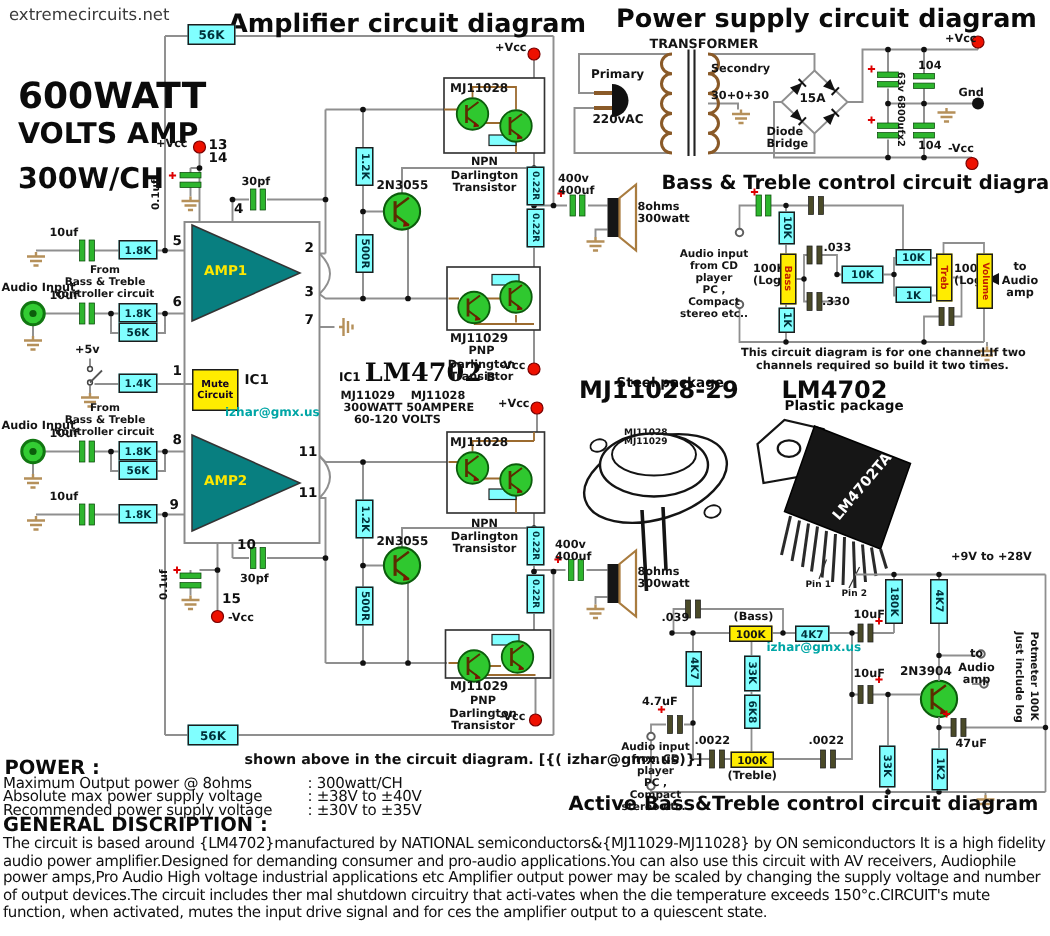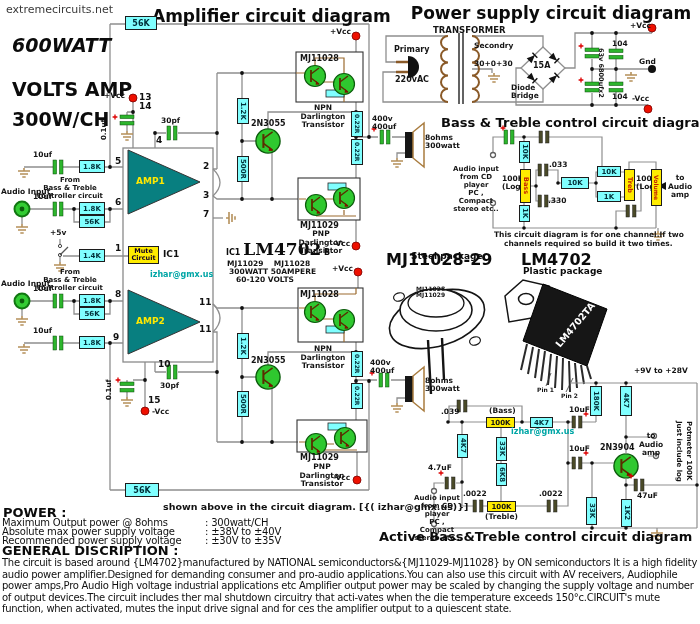--- a/index.html
+++ b/index.html
@@ -422,21 +422,21 @@
         <use href="#plus" x="581" y="80"></use>
     <use href="#plus" x="503" y="128"></use>
         <use href="#plus" x="441" y="473"></use>
     <use href="#plus" x="586" y="414"></use>
         <use href="#plus" x="586" y="453"></use>
     <use href="#plus" x="631" y="476"></use>
   </g>
 </svg>
 
 <div class="ttl" style="left:6px;top:3px;font-size:11px;font-weight:normal;color:#3a3a3a;">extremecircuits.net</div>
-<div class="ttl ctr" style="left:12px;top:34px;width:96px;font-size:19px;font-style:italic;">600WATT</div>
+<div class="ttl ctr" style="left:12px;top:50px;width:96px;font-size:24px;">600WATT</div>
 <div class="ttl ctr" style="left:12px;top:78px;width:96px;font-size:19px;">VOLTS AMP</div>
 <div class="ttl ctr" style="left:12px;top:108px;width:96px;font-size:19px;">300W/CH</div>
 <div class="ttl ctr" style="left:152px;top:6px;width:220px;font-size:17px;">Amplifier circuit diagram</div>
 <div class="ttl ctr" style="left:408px;top:3px;width:286px;font-size:17px;">Power supply circuit diagram</div>
 
 <div class="res" style="left:125px;top:16px;width:32px;height:14px;font-size:8px;">56K</div>
 <div class="res" style="left:125px;top:483px;width:34px;height:14px;font-size:8px;">56K</div>
 
 <div class="lb" style="left:104px;top:92px;">+Vcc</div>
 <div class="pin" style="left:139px;top:93px;">13</div>
@@ -481,21 +481,21 @@
   <div>From</div>
   <div>Bass &amp; Treble</div>
   <div>controller circuit</div>
 </div>
 <div class="blk2" style="left:36px;top:268px;width:68px;font-size:7px;">
   <div>From</div>
   <div>Bass &amp; Treble</div>
   <div>controller circuit</div>
 </div>
 
-<div class="mute" style="left:128px;top:246px;width:31px;height:18px;">
+<div class="mute" style="left:128px;top:246px;width:31px;height:28px;">
   <div>Mute</div>
   <div>Circuit</div>
 </div>
 <div class="pin" style="left:163px;top:250px;">IC1</div>
 <div class="lb cyan" style="left:150px;top:271px;font-size:8px;">izhar@gmx.us</div>
 
 <div class="ampname" style="left:136px;top:177px;">AMP1</div>
 <div class="ampname" style="left:136px;top:317px;">AMP2</div>
 
 <div class="ttl" style="left:226px;top:239px;font-size:8px;">

